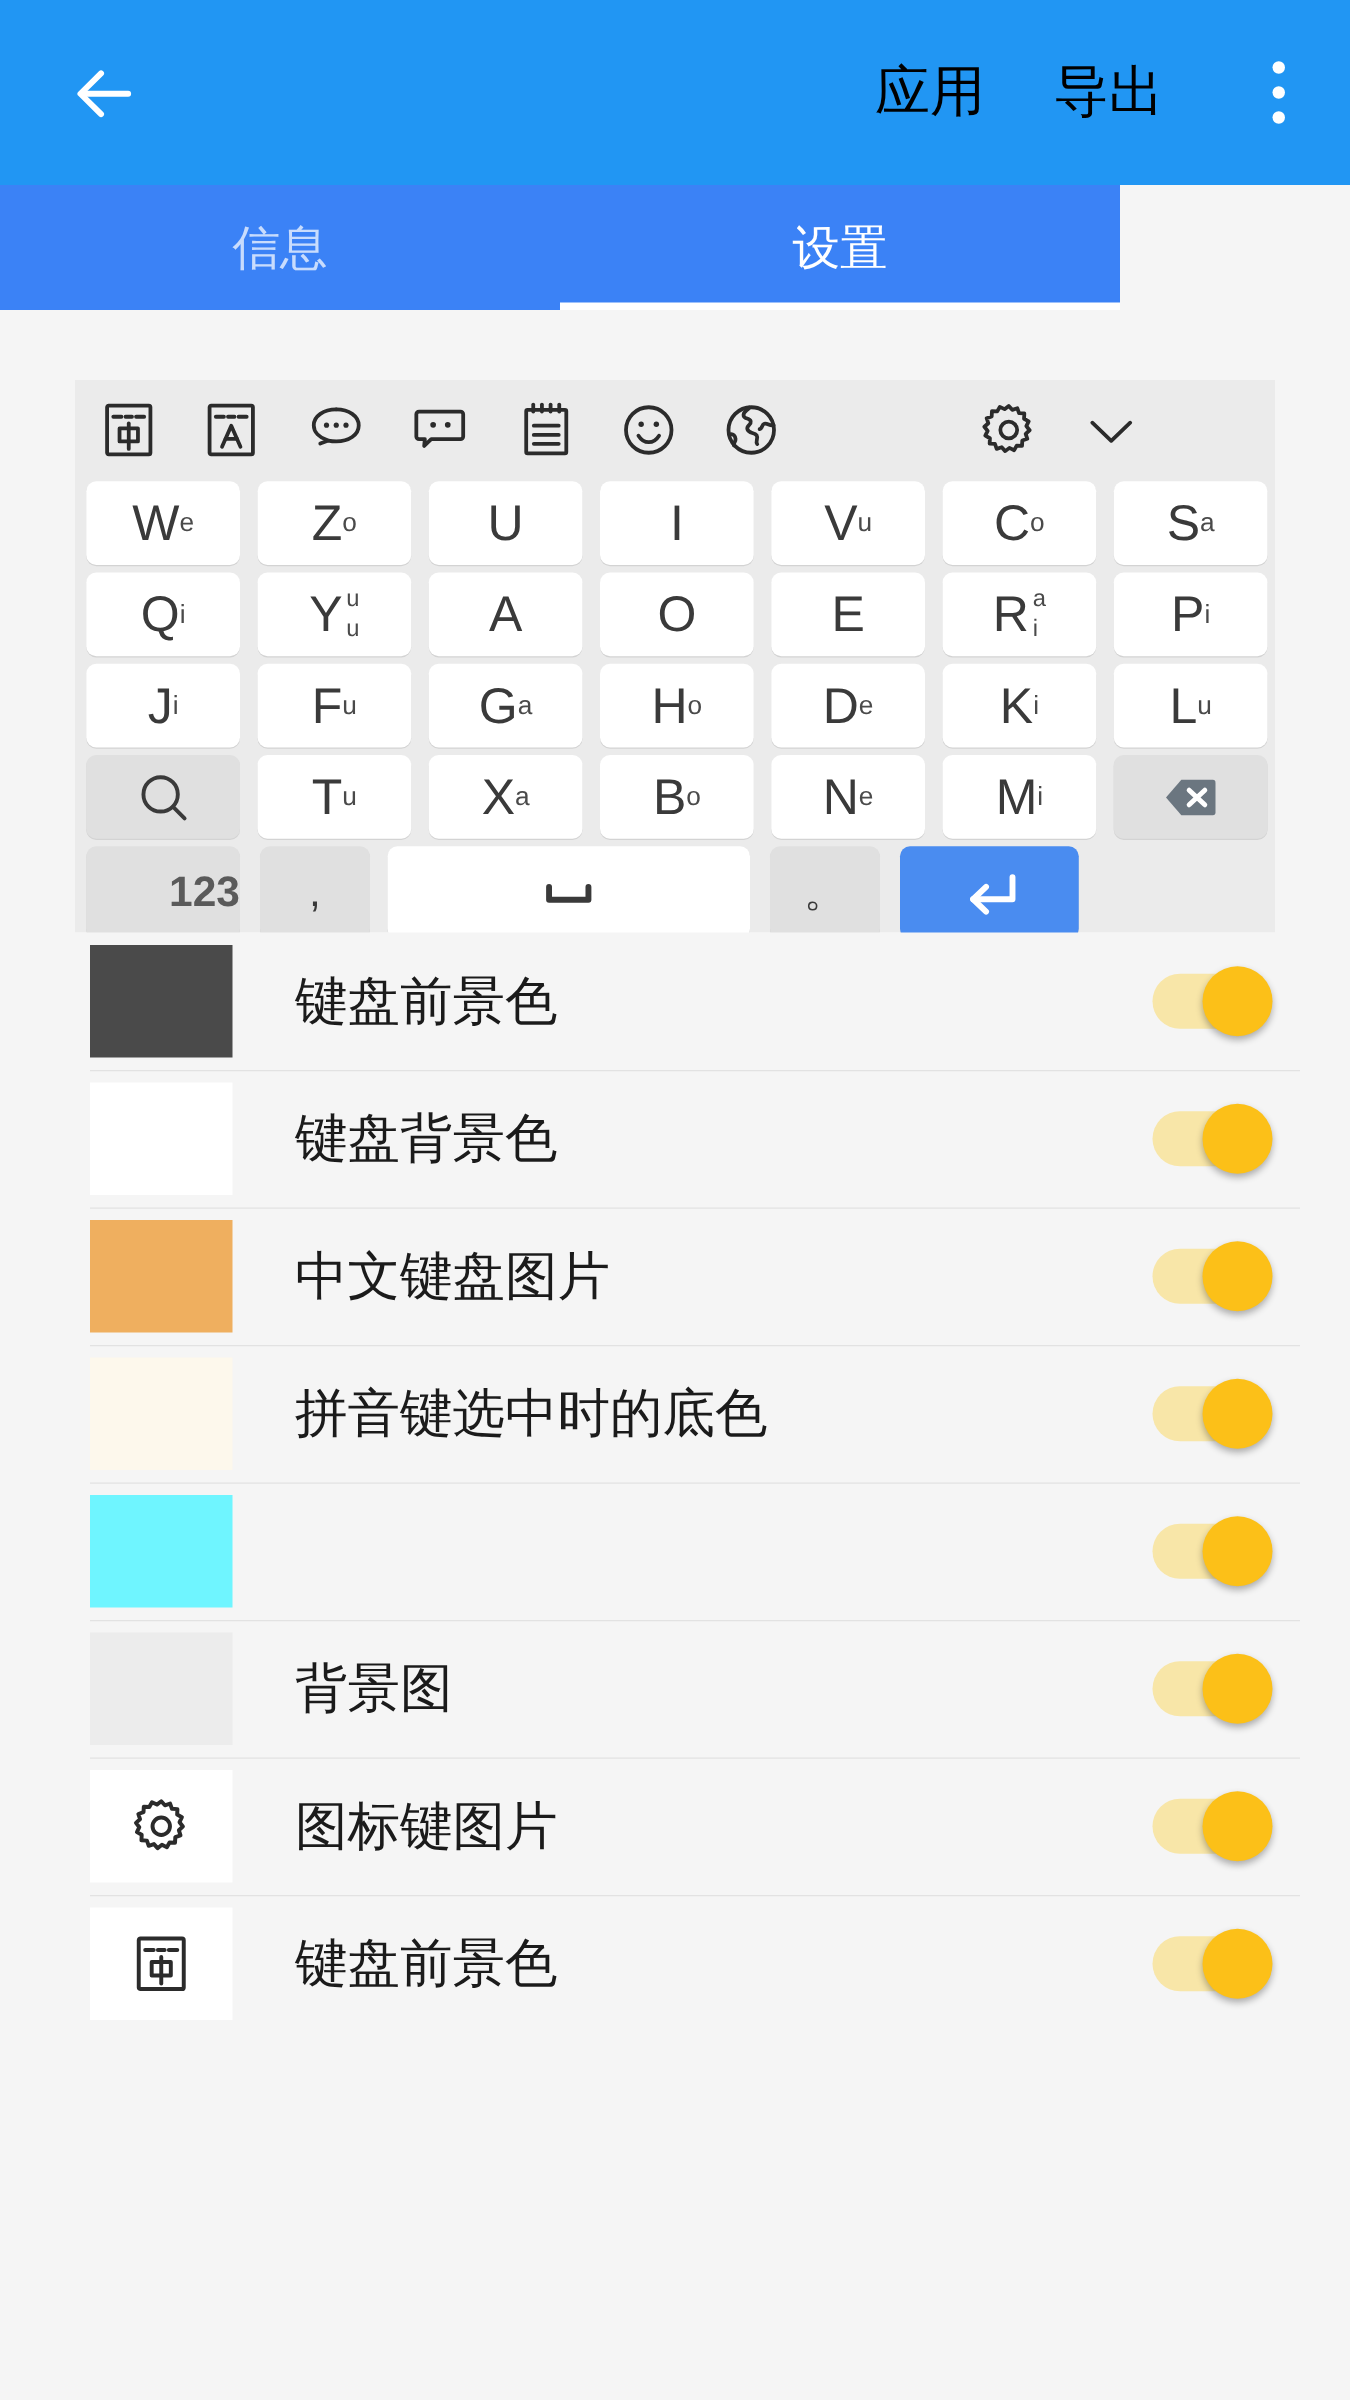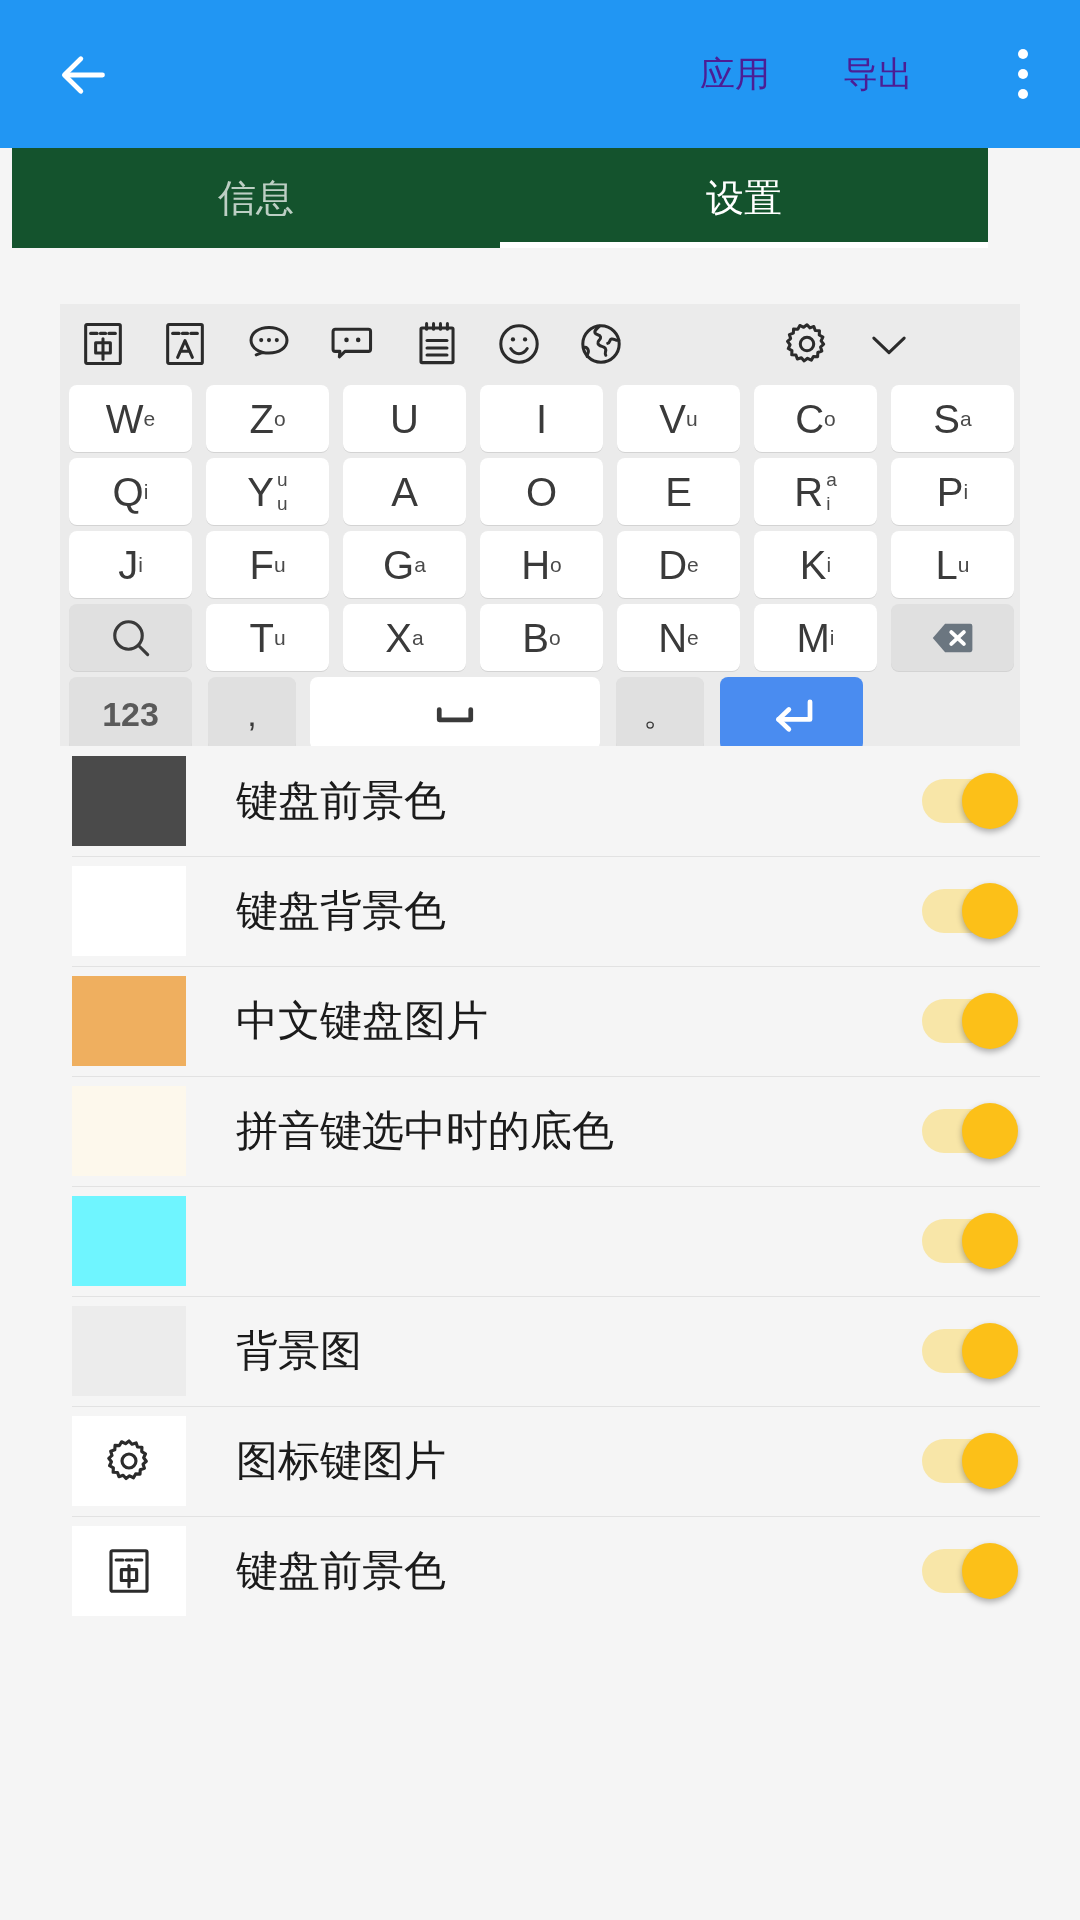--- a/index.html
+++ b/index.html
@@ -22,37 +22,37 @@
     display: flex; align-items: center; justify-content: center;
   }
   .back-btn svg { width: 52px; height: 52px; display: block; }
   .app-title {
     position: absolute; left: 224px; top: 30px;
     font-size: 50px; color: #ffffff; letter-spacing: 2px;
     line-height: 88px; white-space: nowrap;
   }
   .action-text {
     position: absolute; top: 38px;
-    font-size: 35px; color: #4c1d95; line-height: 72px; white-space: nowrap;
+    font-size: 44px; color: #000000; line-height: 72px; white-space: nowrap;
   }
   .action-apply { left: 700px; }
   .action-export { left: 843px; }
   .overflow-btn {
     position: absolute; left: 985px; top: 36px; width: 76px; height: 76px;
     display: flex; flex-direction: column; align-items: center; justify-content: center;
   }
   .overflow-btn i {
     display: block; width: 10px; height: 10px; border-radius: 50%;
     background: #fff; margin: 5px 0;
   }
 
   
   .tabbar {
-    position: absolute; left: 12px; top: 148px; width: 976px; height: 100px;
-    background: #14532d; display: flex;
+    position: absolute; left: 0; top: 148px; width: 896px; height: 100px;
+    background: #3b82f6; display: flex;
   }
   .tab {
     flex: 1 1 50%; position: relative;
     display: flex; align-items: center; justify-content: center;
     font-size: 38px; color: rgba(255,255,255,.72);
   }
   .tab.active { color: #ffffff; }
   .tab.active::after {
     content: ""; position: absolute; left: 0; right: 0; bottom: 0;
     height: 6px; background: #ffffff;
@@ -372,21 +372,21 @@
                   <path d="M8.2 5.2h12.1a1 1 0 0 1 1 1v11.6a1 1 0 0 1-1 1H8.2L2.3 12z" fill="#6b7680"></path>
                   <g stroke="#ffffff" stroke-width="1.9" stroke-linecap="round">
                     <line x1="11.2" y1="9.2" x2="17.2" y2="14.8"></line>
                     <line x1="17.2" y1="9.2" x2="11.2" y2="14.8"></line>
                   </g>
                 </svg>
               </span>
             </div>
           </div>
           <div class="krow" style="height: 80px;">
-            <div class="key grey" style="left: 9px; width: 123px; height: 74px;">
+            <div class="key grey" style="left: 9px; width: 123px; height: 74px; justify-content: flex-end;">
               <span class="key-num">123</span>
             </div>
             <div class="key grey" style="left: 148px; width: 88px; height: 74px;">
               <span class="key-punct">,</span>
             </div>
             <div class="key" style="left: 250px; width: 290px; height: 74px;">
               <span class="key-glyph">
                 <svg viewBox="0 0 24 24" width="56" height="54" fill="none" stroke="#3a3a3a" stroke-width="2.1" stroke-linecap="round" stroke-linejoin="round">
                   <polyline points="5,10 5,14.6 19,14.6 19,10"></polyline>
                 </svg>

